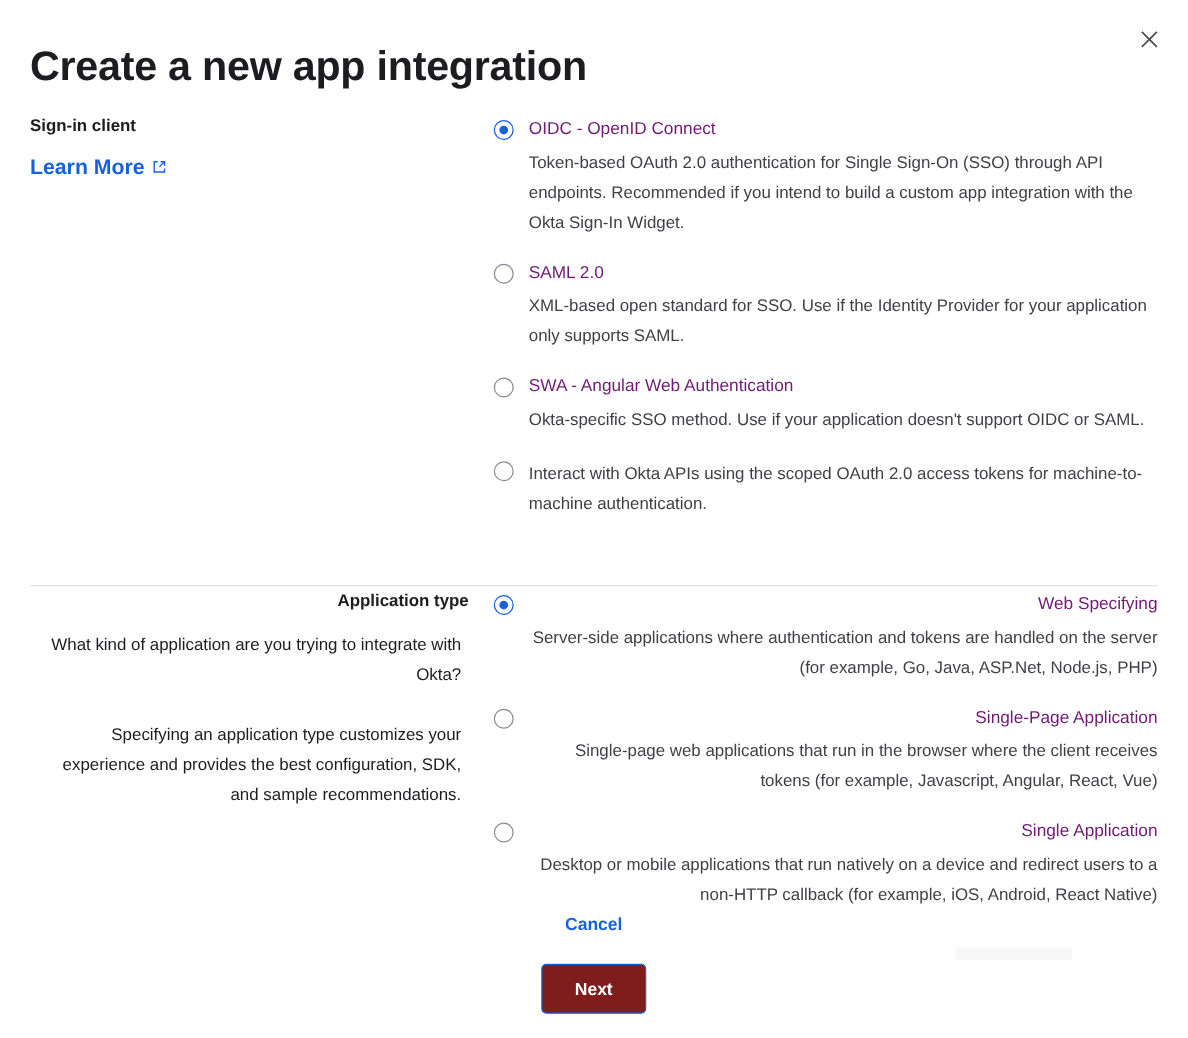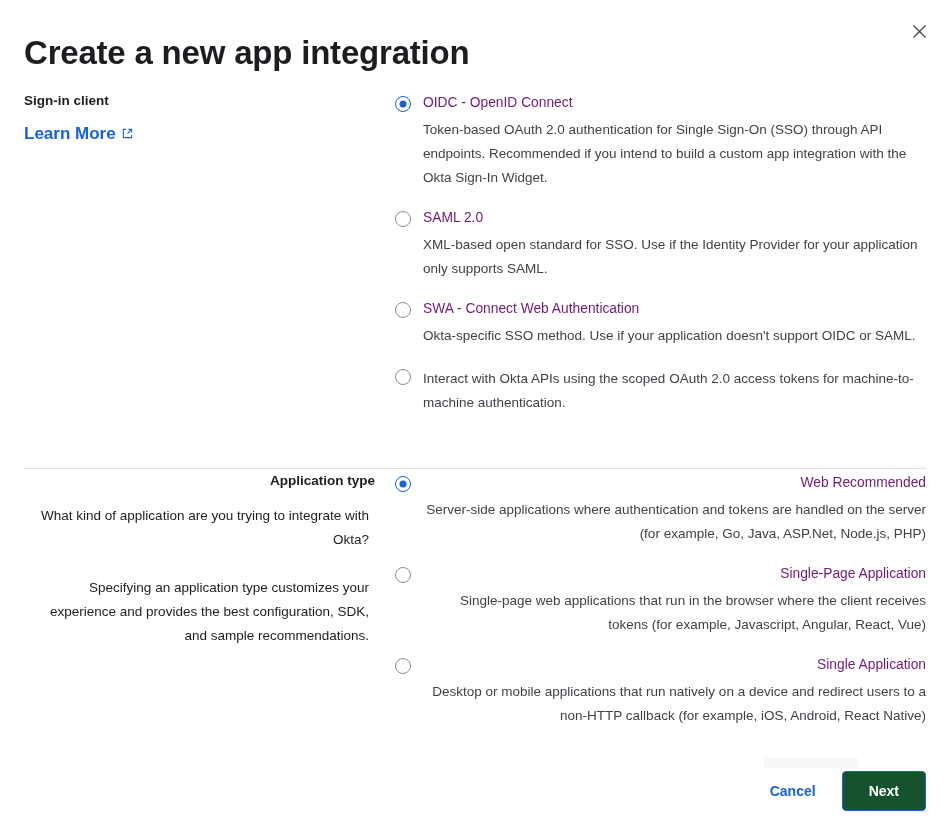--- a/index.html
+++ b/index.html
@@ -148,32 +148,33 @@
   }
 
   .footer {
     position: absolute;
     left: 24px; right: 24px;
     bottom: 19px;
     display: flex;
     justify-content: flex-end;
     align-items: center;
     gap: 14px;
+    flex-direction: column;
   }
   .btn-cancel {
     background: none;
     border: none;
     color: #1662dd;
     font-size: 14px;
     font-weight: bold;
     padding: 10px 12px;
     cursor: pointer;
   }
   .btn-next {
-    background: #14532d;
+    background: #7f1d1d;
     border: 1px solid #1662dd;
     color: #ffffff;
     font-size: 14px;
     font-weight: bold;
     border-radius: 4px;
     padding: 11px 26px;
     cursor: pointer;
   }
   .ghost-shape {
     position: absolute;
@@ -224,21 +225,21 @@
           <span class="radio"></span>
           <div class="option-body">
             <div class="option-title">SAML 2.0</div>
             <div class="option-desc">XML-based open standard for SSO. Use if the Identity Provider for your application only supports SAML.</div>
           </div>
         </div>
 
         <div class="option">
           <span class="radio"></span>
           <div class="option-body">
-            <div class="option-title">SWA - Connect Web Authentication</div>
+            <div class="option-title">SWA - Angular Web Authentication</div>
             <div class="option-desc">Okta-specific SSO method. Use if your application doesn't support OIDC or SAML.</div>
           </div>
         </div>
 
         <div class="option">
           <span class="radio"></span>
           <div class="option-body">
             <div class="option-desc">Interact with Okta APIs using the scoped OAuth 2.0 access tokens for machine-to-machine authentication.</div>
           </div>
         </div>
@@ -254,21 +255,21 @@
       <div class="left-col">
         <div class="section-label">Application type</div>
         <p class="helper-text">What kind of application are you trying to integrate with Okta?</p>
         <p class="helper-text">Specifying an application type customizes your experience and provides the best configuration, SDK, and sample recommendations.</p>
       </div>
       <div class="right-col">
 
         <div class="option">
           <span class="radio checked"></span>
           <div class="option-body">
-            <div class="option-title">Web Recommended</div>
+            <div class="option-title">Web Specifying</div>
             <div class="option-desc">Server-side applications where authentication and tokens are handled on the server (for example, Go, Java, ASP.Net, Node.js, PHP)</div>
           </div>
         </div>
 
         <div class="option">
           <span class="radio"></span>
           <div class="option-body">
             <div class="option-title">Single-Page Application</div>
             <div class="option-desc">Single-page web applications that run in the browser where the client receives tokens (for example, Javascript, Angular, React, Vue)</div>
           </div>

